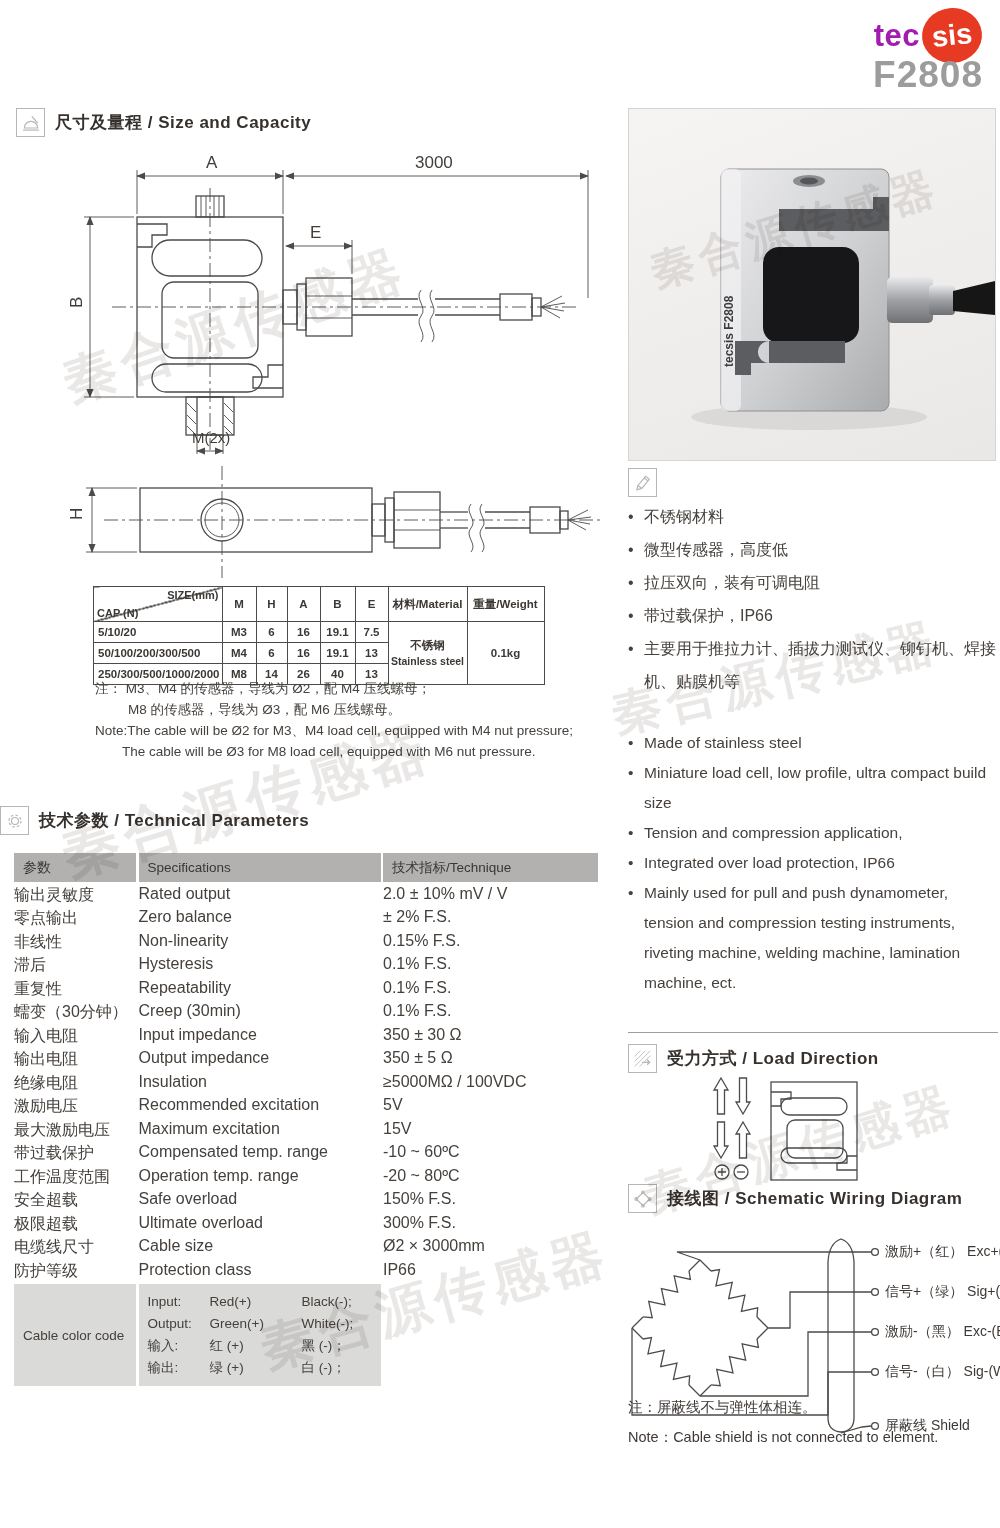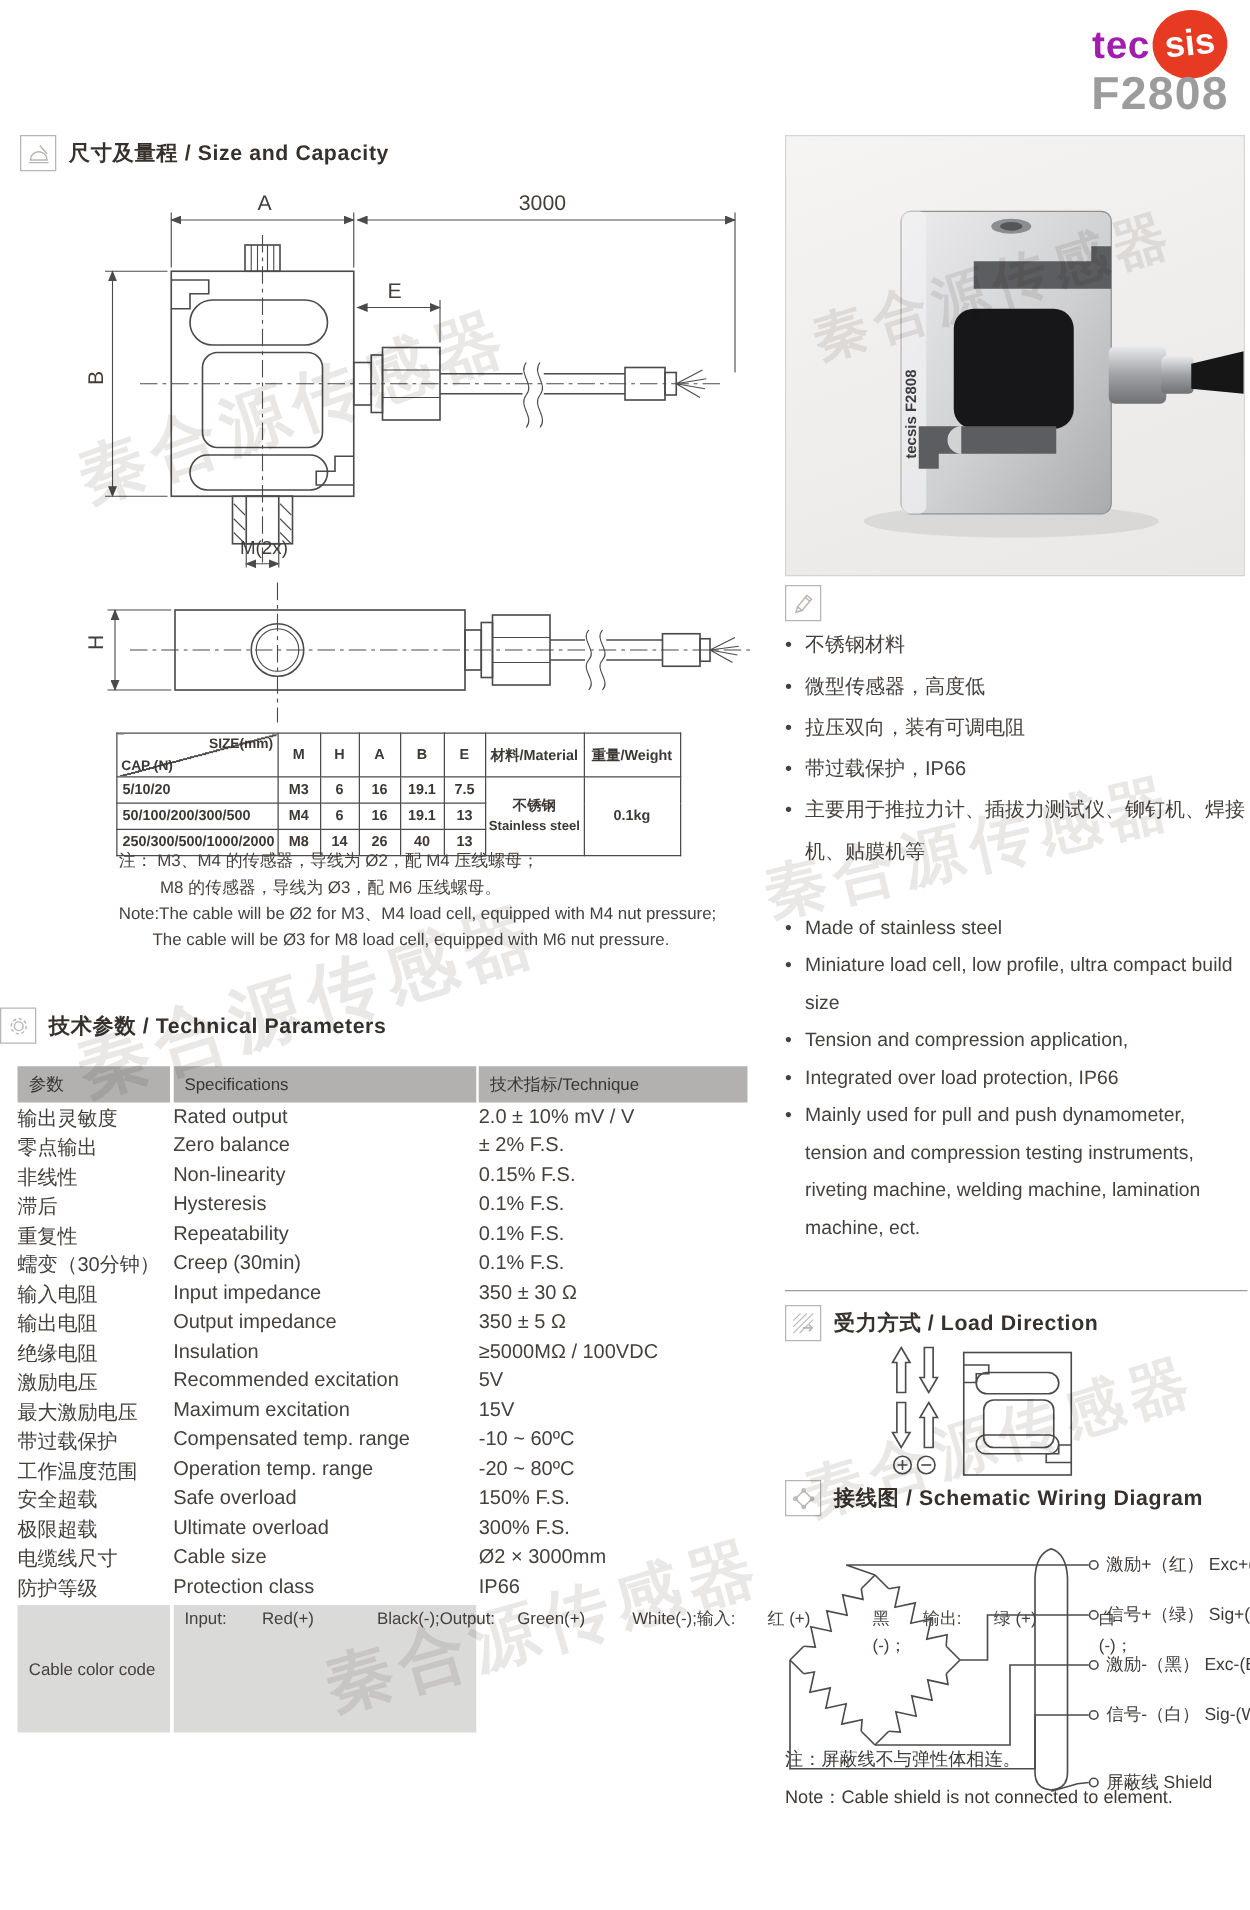--- a/index.html
+++ b/index.html
@@ -38,21 +38,21 @@
   .notes .ind{padding-left:33px;}
   .notes .ind2{padding-left:27px;}
   
   .tech{position:absolute;left:14px;top:853px;width:581px;display:grid;
         grid-template-columns:122px 242px 214.5px;gap:2.5px;}
   .tech>div{background:#dadad9;display:flex;align-items:center;font-size:13.5px;color:#45403c;
             padding-left:9px;height:24px;}
   .tech>div.hd{background:#b2b1b0;height:29px;color:#3a3633;}
   .tech>div.zh{font-size:14px;}
   .tech>div.tall{height:102px;}
-  .cable-lines{display:flex;flex-direction:row;justify-content:center;height:100%;}
+  .cable-lines{display:flex;flex-direction:column;justify-content:center;height:100%;}
   .cable-lines .row{display:flex;line-height:22px;font-size:13.5px;}
   .cable-lines .row span:nth-child(1){width:62px;}
   .cable-lines .row span:nth-child(2){width:92px;}
   
   .photo-box{position:absolute;left:628px;top:108px;width:366px;height:351px;border:1px solid #d6d4d2;
              background:linear-gradient(160deg,#f5f4f3,#e9e8e6);}
   .bullets{position:absolute;left:628px;top:500px;width:374px;}
   .bullets ul{margin:0;padding:0;list-style:none;}
   .bullets li{position:relative;padding-left:16px;color:#46413d;}
   .bullets li::before{content:"•";position:absolute;left:0;top:0;}

